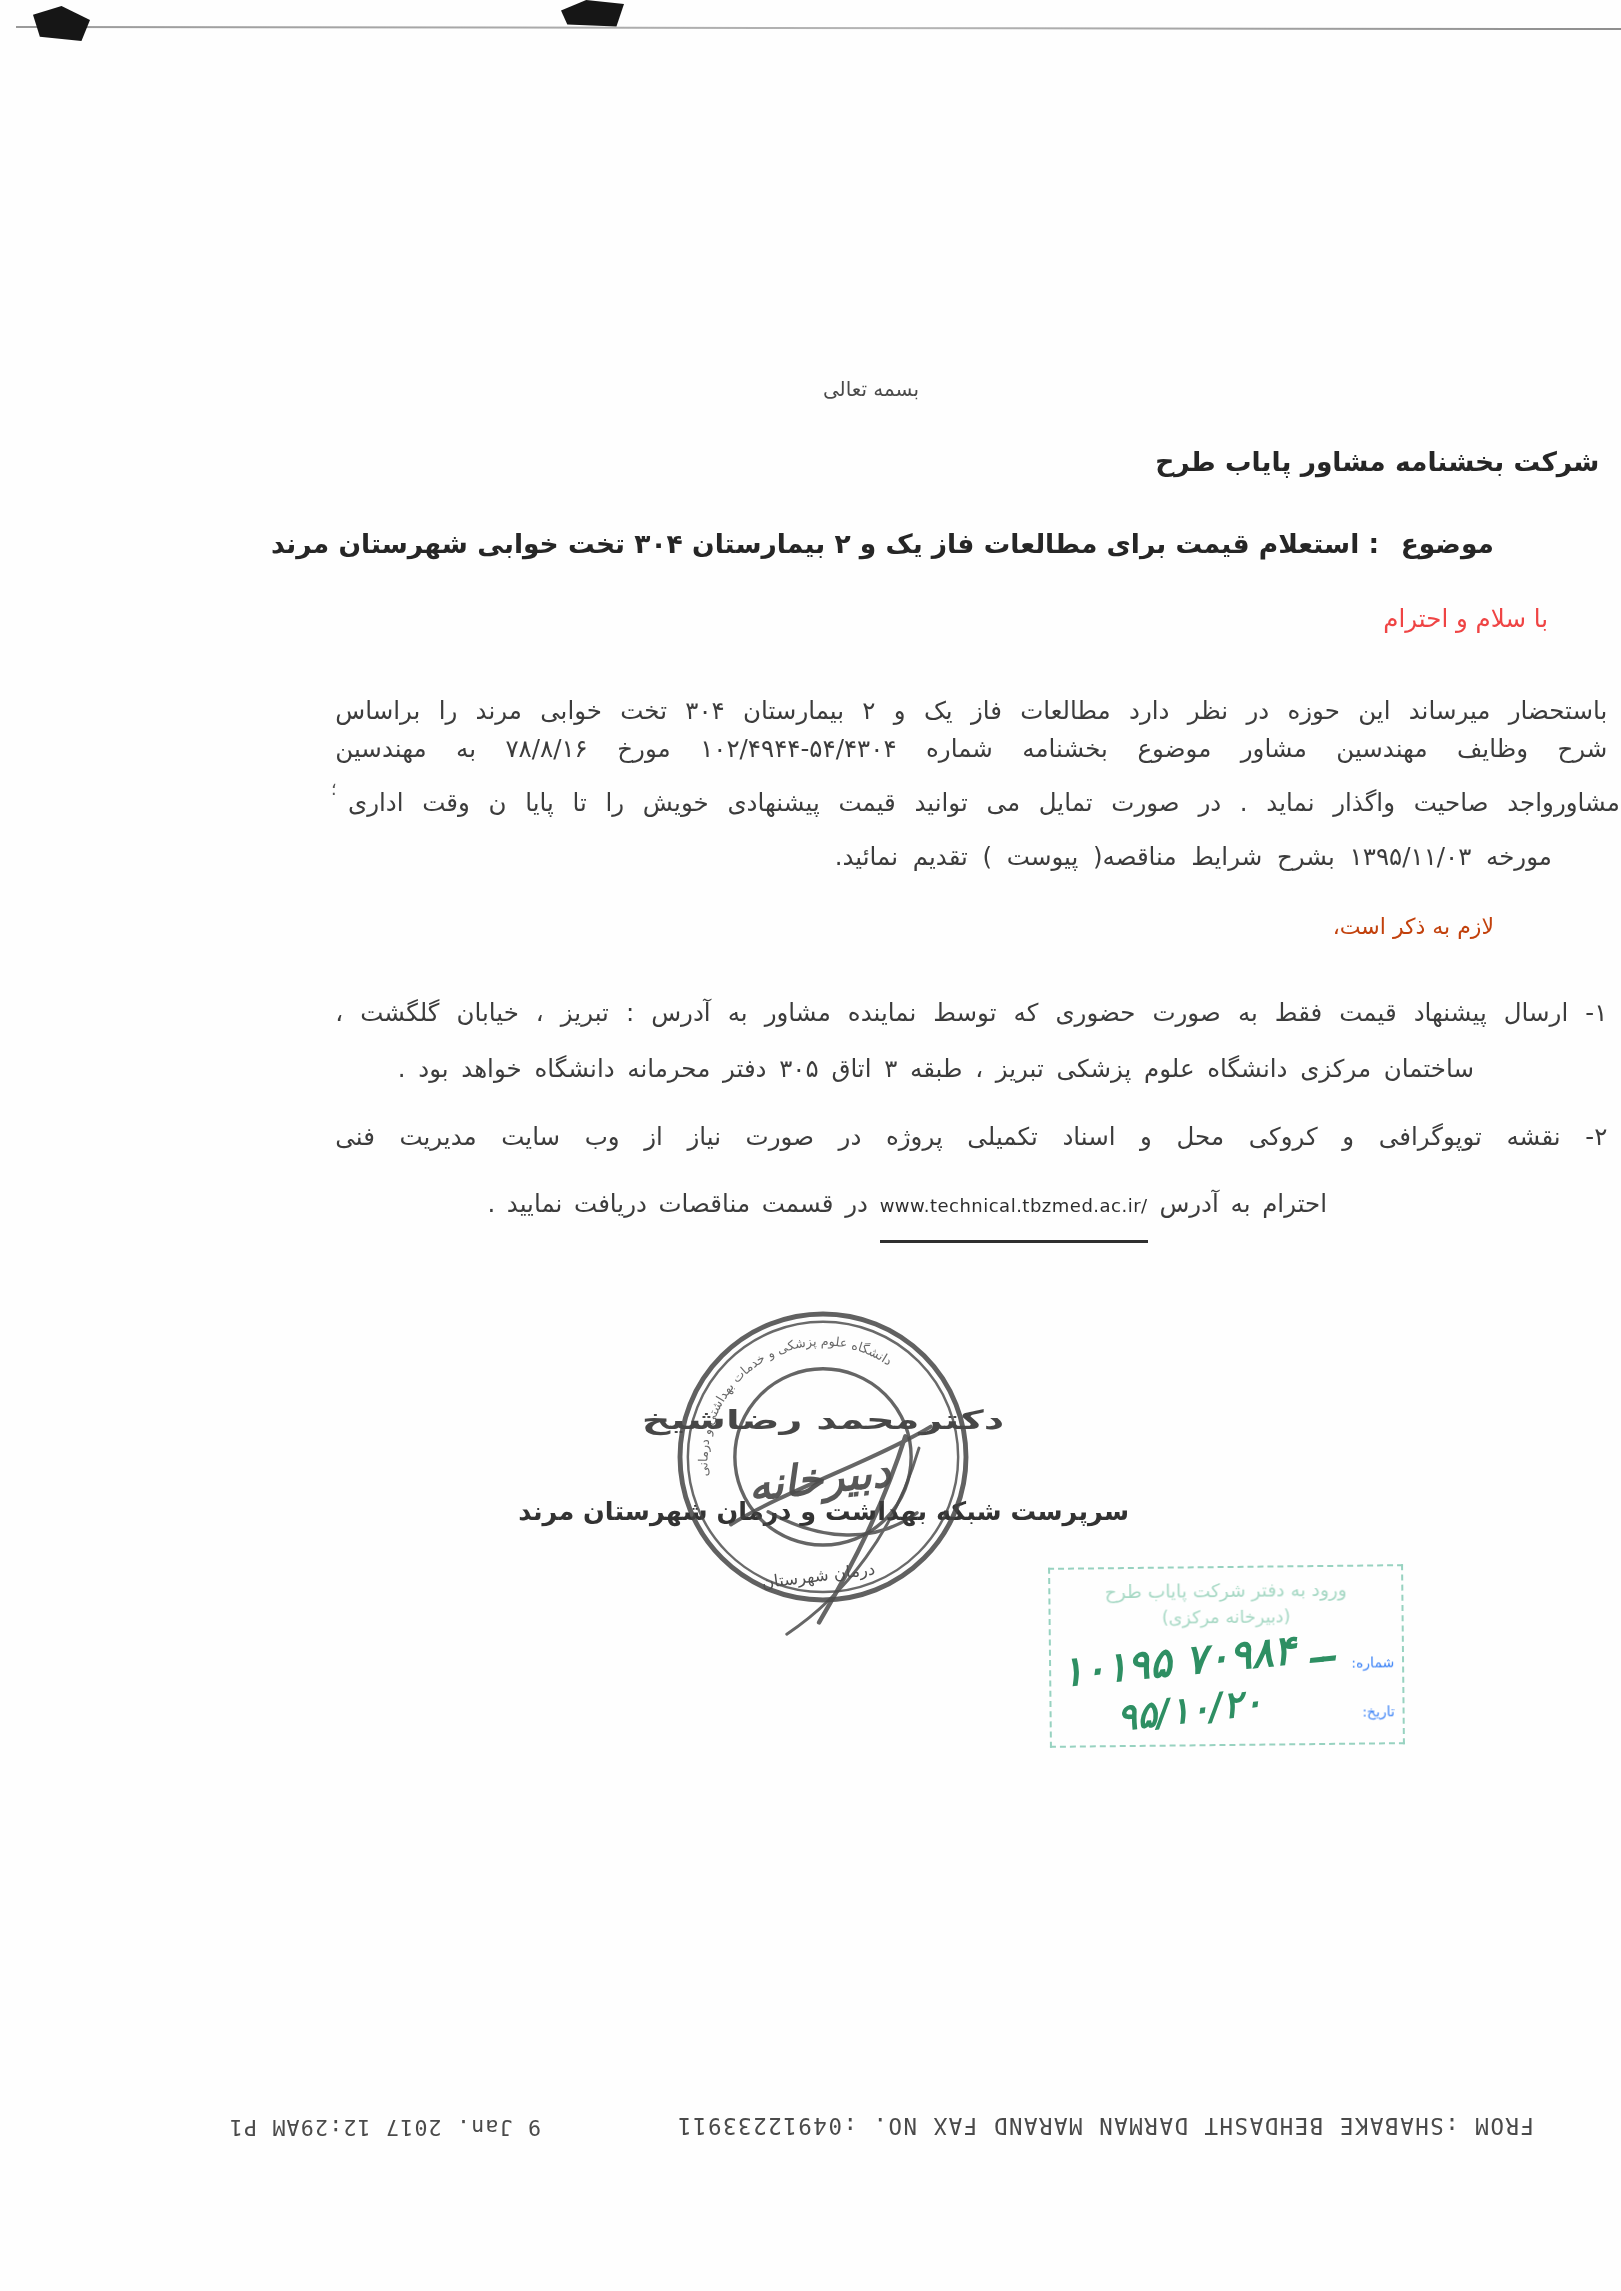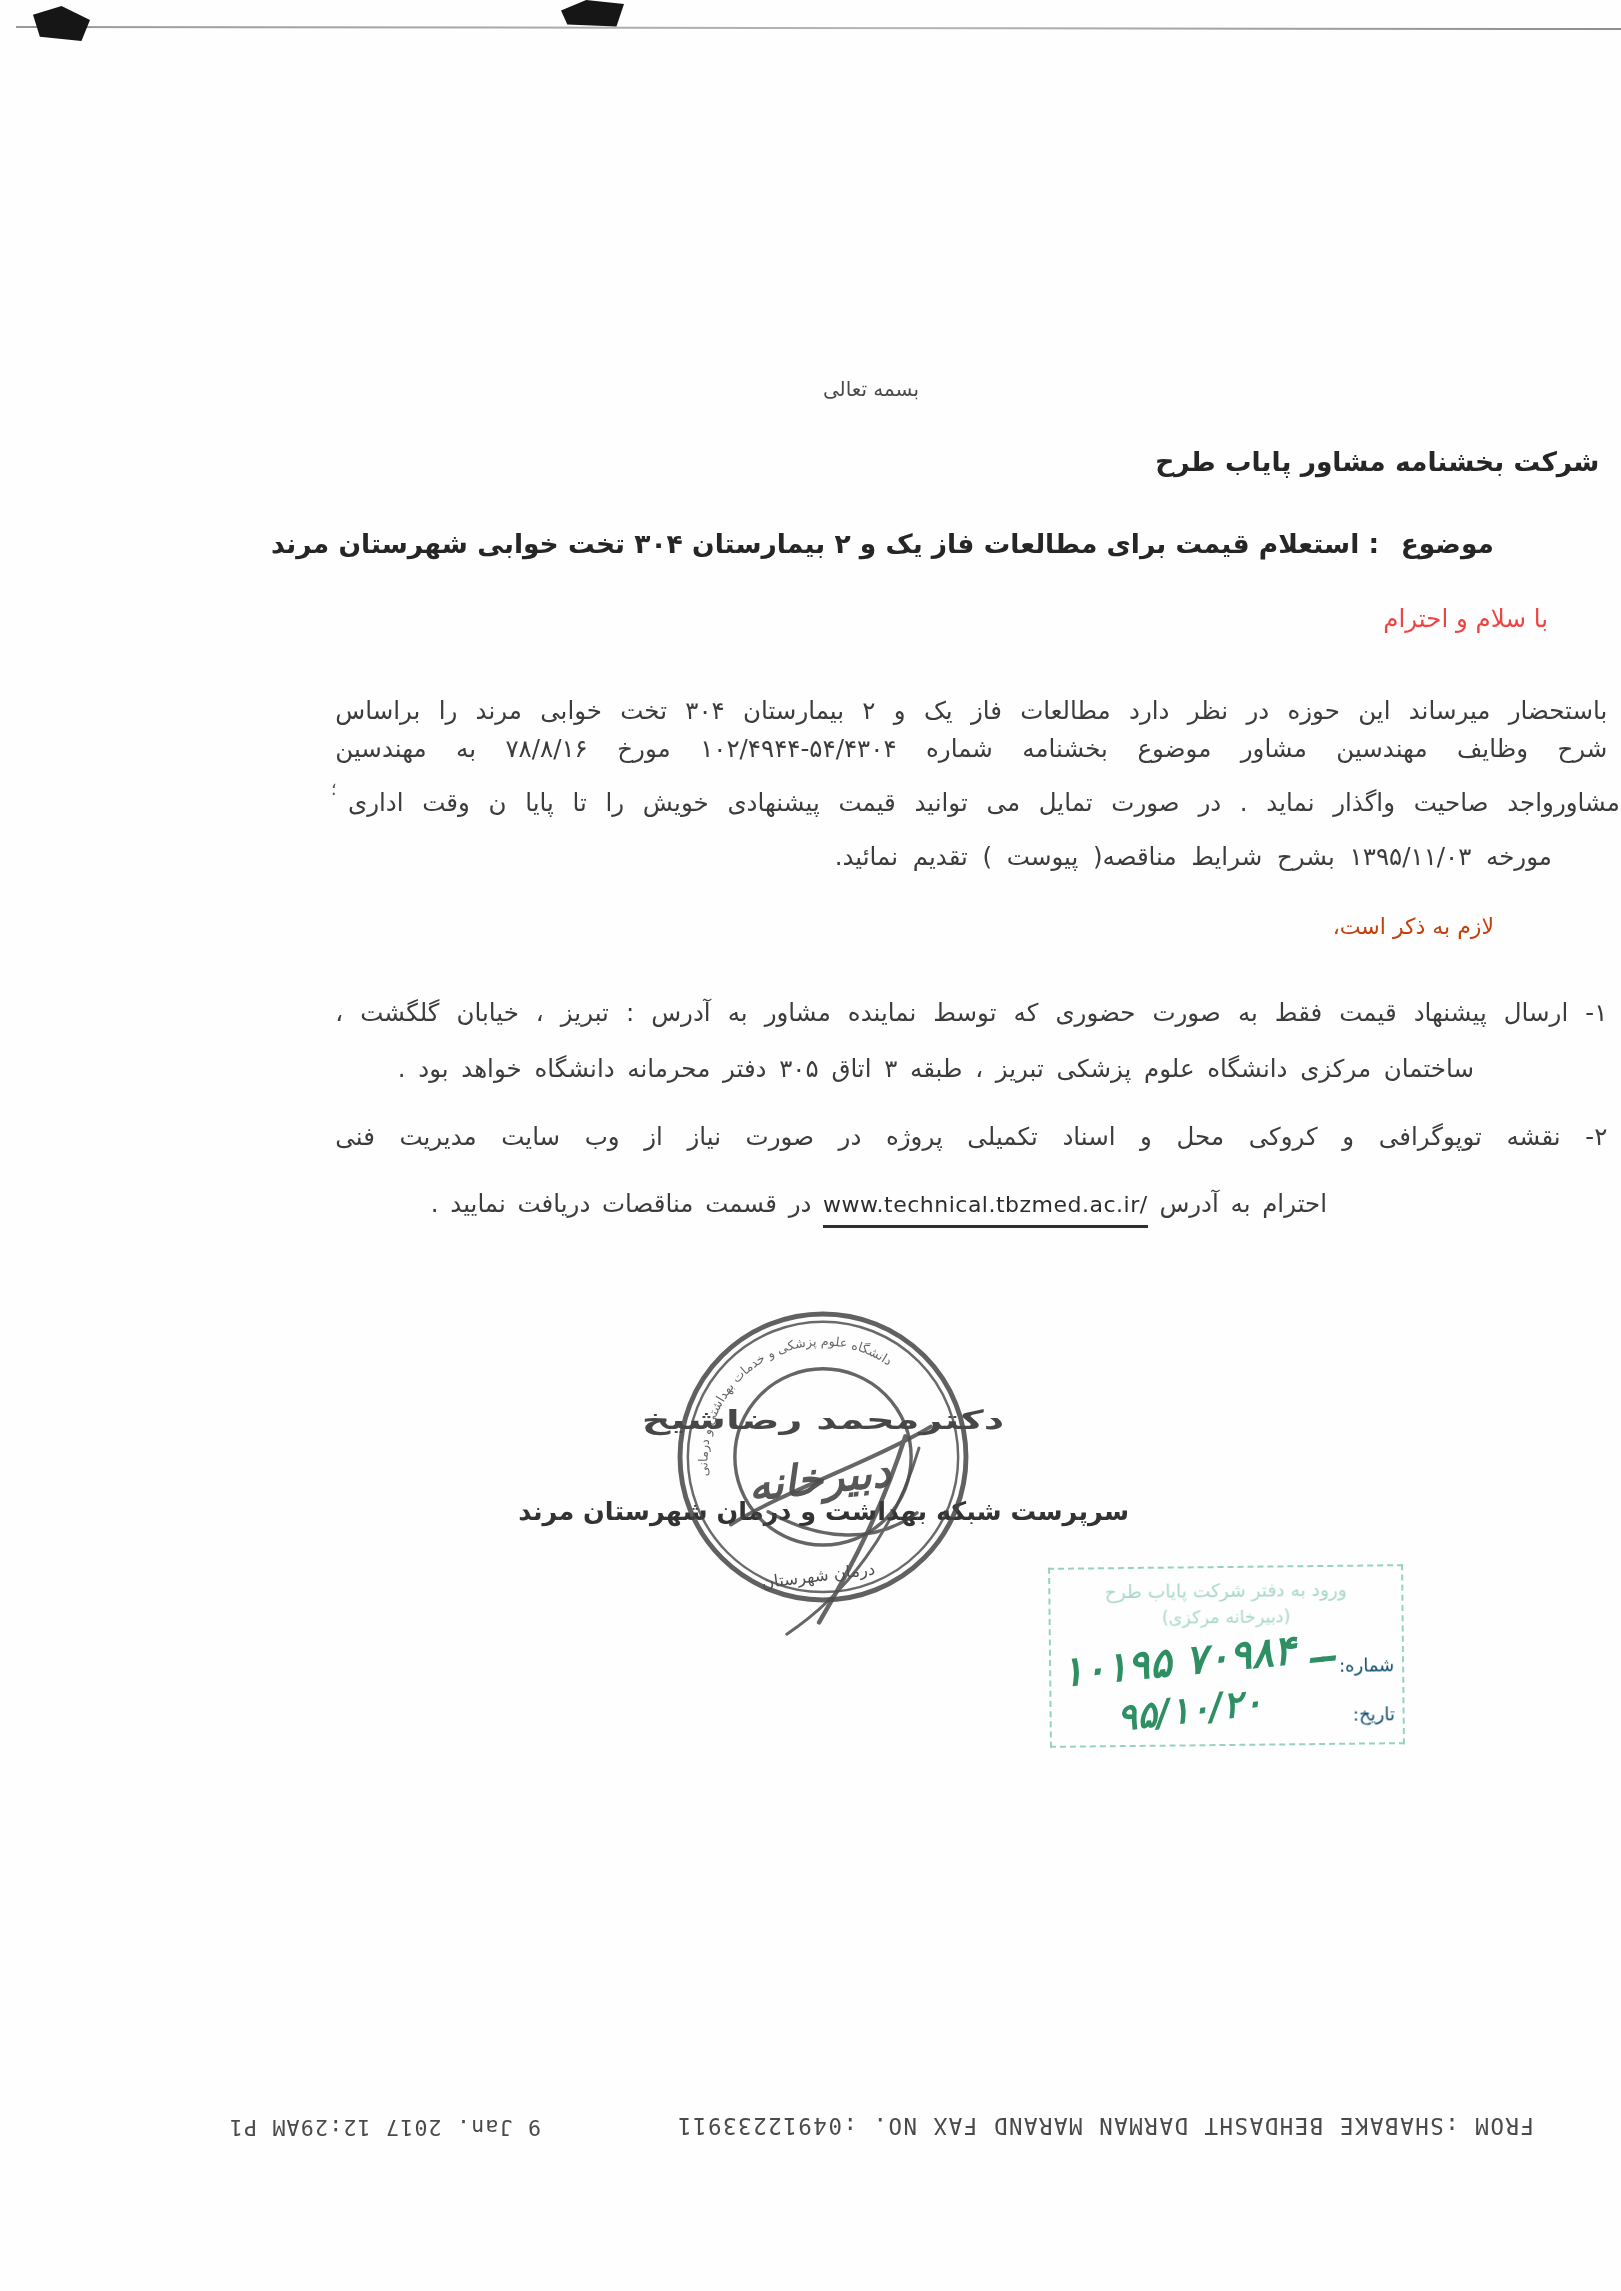--- a/index.html
+++ b/index.html
@@ -12,29 +12,29 @@
   .just{text-align:justify;text-align-last:justify;}
   .scan-rule{left:15.7px;top:26.5px;width:1605px;height:2px;background:linear-gradient(90deg,#9a9a9a,#b5b5b5 55%,#8e8e8e);transform:rotate(0.08deg);}
   .blob{background:#161616;}
   .bismillah{font-size:20px;color:#4a4a4a;}
   .bold-line{font-size:26.5px;font-weight:bold;color:#262626;}
   .subject{display:flex;flex-direction:row;gap:21.6px;}
   .greeting{font-size:24.5px;color:#ef4444;}
   .body-line{font-size:24.5px;color:#3c3c3c;width:1272px;line-height:39px;white-space:nowrap;}
   .body-line.just{white-space:normal;}
   .note{font-size:22px;color:#c2410c;}
-  .url{direction:ltr;unicode-bidi:isolate;display:inline-block;border-bottom:3.9px solid #2f2f2f;padding-bottom:1px;letter-spacing:0.5px;font-size:22px;color:#2d2d2d;}
+  .url{direction:ltr;unicode-bidi:isolate;display:inline-block;border-bottom:3.9px solid #2f2f2f;padding-bottom:15px;letter-spacing:0.5px;font-size:18px;color:#2d2d2d;}
   .sig-title{font-size:25.5px;font-weight:600;color:#333;z-index:2;}
   .stamp-svg{z-index:3;overflow:visible;opacity:.93;}
   .green-box{
     width:351px;height:176px;border:2.9px dashed #97d2c0;transform:rotate(-0.6deg);
     z-index:4;direction:rtl;
   }
   .gb-faint{color:#a6d8c4;text-align:center;letter-spacing:1px;filter:blur(0.3px);}
-  .gb-label{position:absolute;color:#0c4a6e;font-size:18px;filter:blur(0.3px);}
+  .gb-label{position:absolute;color:#3b82f6;font-size:14px;filter:blur(0.3px);}
   .gb-hand{position:absolute;font-style:italic;font-weight:600;direction:ltr;white-space:nowrap;}
   .fax{font-family:"DejaVu Sans Mono",monospace;color:#4a4a4a;transform:rotate(180deg);white-space:nowrap;z-index:1;}
   .speck{font-size:17.6px;color:#555;}
 </style>
 </head>
 <body>
 
 <div class="abs scan-rule"></div>
 <div class="abs blob" style="left:33px;top:5.9px;width:57px;height:35px;clip-path:polygon(0 25%,50% 0,100% 40%,85% 100%,12% 88%);"></div>
 <div class="abs blob" style="left:561px;top:0;width:63px;height:26.5px;clip-path:polygon(0 40%,40% 0,100% 15%,88% 100%,10% 92%);"></div>

